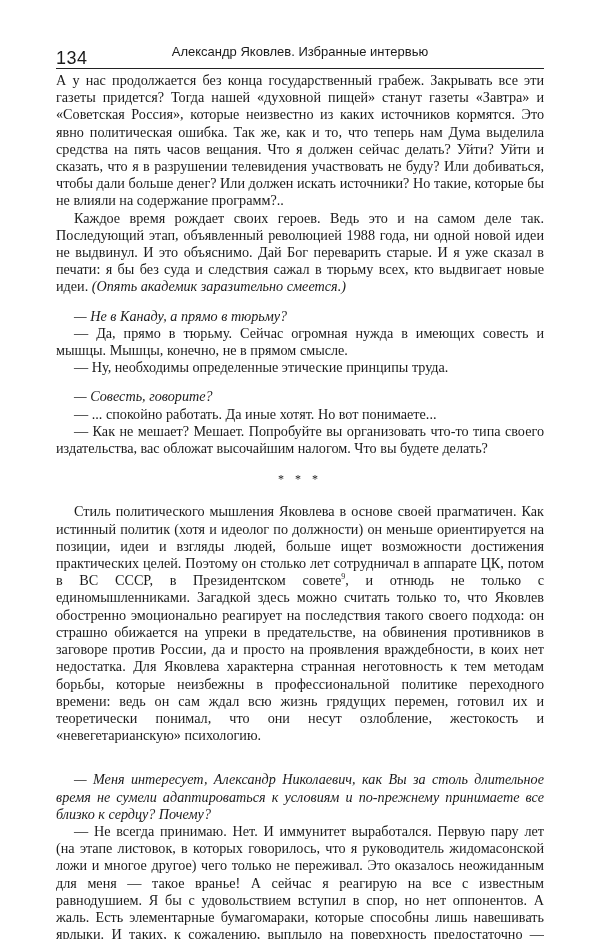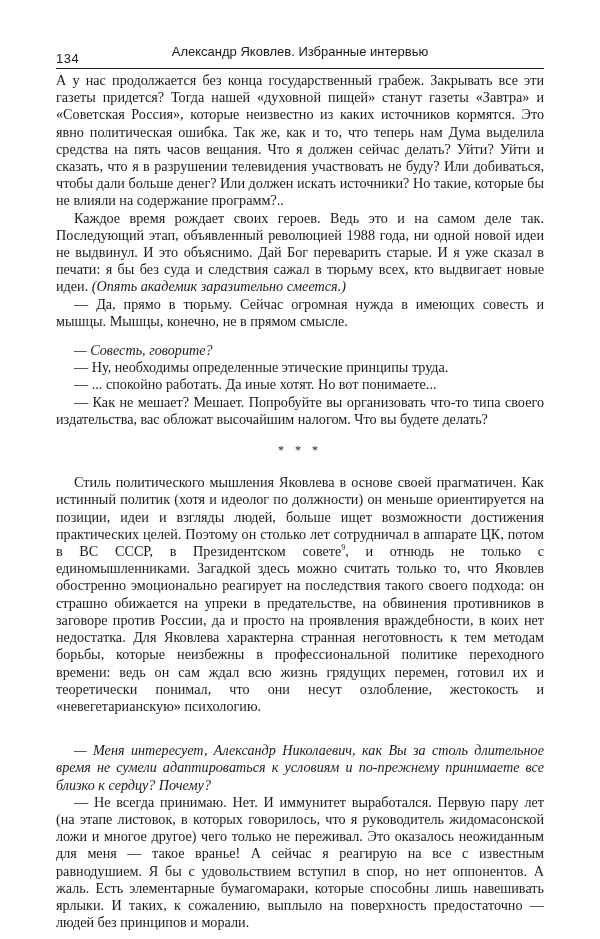--- a/index.html
+++ b/index.html
@@ -9,21 +9,21 @@
     color: #1a1a1a;
     font-family: "Liberation Serif", "DejaVu Serif", serif;
     font-size: 14.2px;
     line-height: 17.2px;
   }
   .running-head {
     position: relative; height: 18px;
     border-bottom: 1.5px solid #222;
     font-family: "Liberation Sans", "DejaVu Sans", sans-serif;
   }
-  .page-number { position: absolute; left: 0; bottom: 1px; font-size: 13px; letter-spacing: 0.5px; }
+  .page-number { position: absolute; left: 0; bottom: 1px; font-size: 18px; letter-spacing: 0.5px; }
   .running-title { position: absolute; left: 0; right: 0; bottom: 8px; text-align: center; font-size: 13px; }
   .body { margin-top: 3px; }
   p { margin: 0; text-align: justify; }
   p.indent { text-indent: 18px; }
   .it { font-style: italic; margin-top: 12px; }
   .stars { text-align: center; margin: 14px 0 15px 0; font-size: 12px; letter-spacing: 4px; }
   .gap { height: 15px; }
   sup { font-size: 8px; line-height: 0; }
 </style>
 </head>
@@ -31,23 +31,24 @@
 
 <div class="page">
   <div class="running-head">
     <span class="page-number">134</span>
     <span class="running-title">Александр Яковлев. Избранные интервью</span>
   </div>
 
   <div class="body">
     <p><span>А у нас продолжается без конца государственный грабеж. Закрывать все эти газеты придется? Тогда нашей «духовной пищей» станут газеты «Завтра» и «Советская Россия», которые неизвестно из каких источников кормятся. Это явно политическая ошибка. Так же, как и то, что теперь нам Дума выделила средства на пять часов вещания. Что я должен сейчас делать? Уйти? Уйти и сказать, что я в разрушении телевидения участвовать не буду? Или добиваться, чтобы дали больше денег? Или должен искать источники? Но такие, которые бы не влияли на содержание программ?..</span></p>
     <p class="indent"><span>Каждое время рождает своих героев. Ведь это и на самом деле так. Последующий этап, объявленный революцией 1988 года, ни одной новой идеи не выдвинул. И это объяснимо. Дай Бог переварить старые. И я уже сказал в печати: я бы без суда и следствия сажал в тюрьму всех, кто выдвигает новые идеи. </span><span class="it">(Опять академик заразительно смеется.)</span></p>
+    <p class="indent it">— Не в Канаду, а прямо в тюрьму?</p>
     <p class="indent">— Да, прямо в тюрьму. Сейчас огромная нужда в имеющих совесть и мышцы. Мышцы, конечно, не в прямом смысле.</p>
+    <p class="indent">— Ну, необходимы определенные этические принципы труда.</p>
     <p class="indent it">— Совесть, говорите?</p>
-    <p class="indent">— Ну, необходимы определенные этические принципы труда.</p>
     <p class="indent">— ... спокойно работать. Да иные хотят. Но вот понимаете...</p>
     <p class="indent">— Как не мешает? Мешает. Попробуйте вы организовать что-то типа своего издательства, вас обложат высочайшим налогом. Что вы будете делать?</p>
 
     <div class="stars">* * *</div>
 
     <p class="indent"><span>Стиль политического мышления Яковлева в основе своей прагматичен. Как истинный политик (хотя и идеолог по должности) он меньше ориентируется на позиции, идеи и взгляды людей, больше ищет возможности достижения практических целей. Поэтому он столько лет сотрудничал в аппарате ЦК, потом в ВС СССР, в Президентском совете</span><sup>9</sup><span>, и отнюдь не только с единомышленниками. Загадкой здесь можно считать только то, что Яковлев обостренно эмоционально реагирует на последствия такого своего подхода: он страшно обижается на упреки в предательстве, на обвинения противников в заговоре против России, да и просто на проявления враждебности, в коих нет недостатка. Для Яковлева характерна странная неготовность к тем методам борьбы, которые неизбежны в профессиональной политике переходного времени: ведь он сам ждал всю жизнь грядущих перемен, готовил их и теоретически понимал, что они несут озлобление, жестокость и «невегетарианскую» психологию.</span></p>
 
     <div class="gap"></div>
 
     <p class="indent it">— Меня интересует, Александр Николаевич, как Вы за столь длительное время не сумели адаптироваться к условиям и по-прежнему принимаете все близко к сердцу? Почему?</p>

